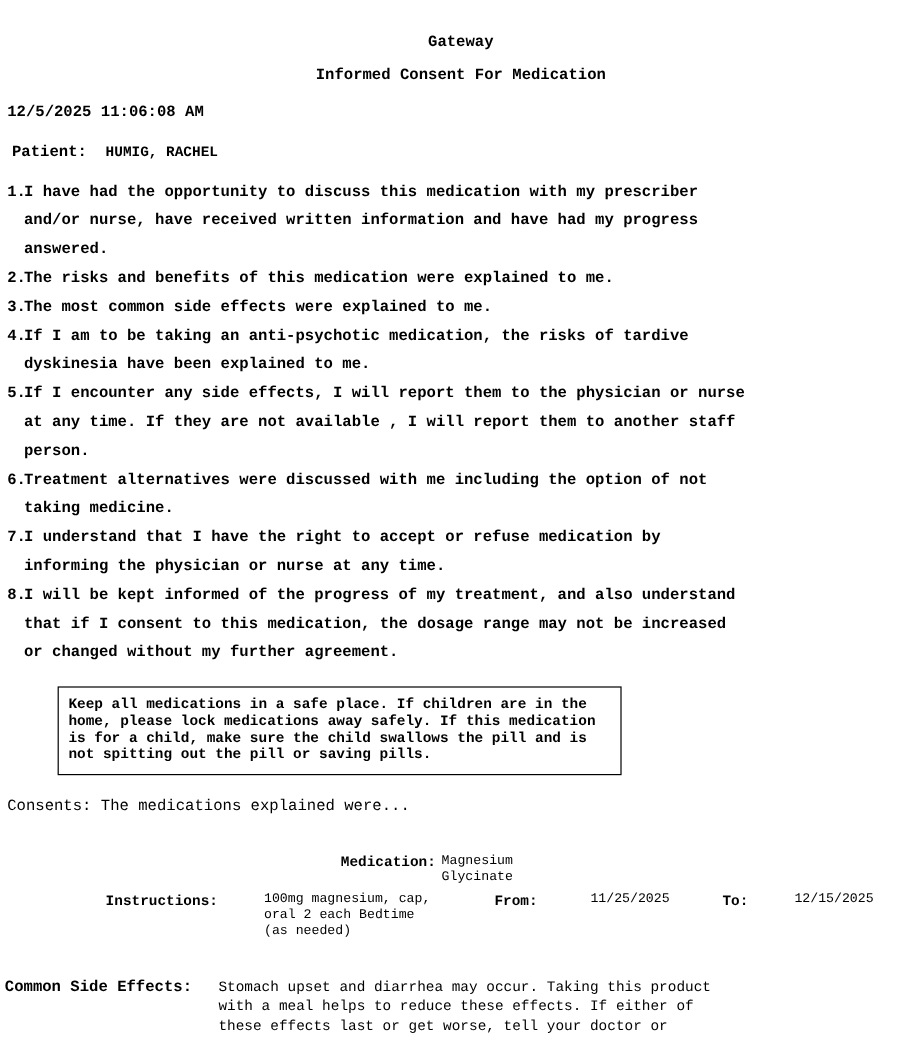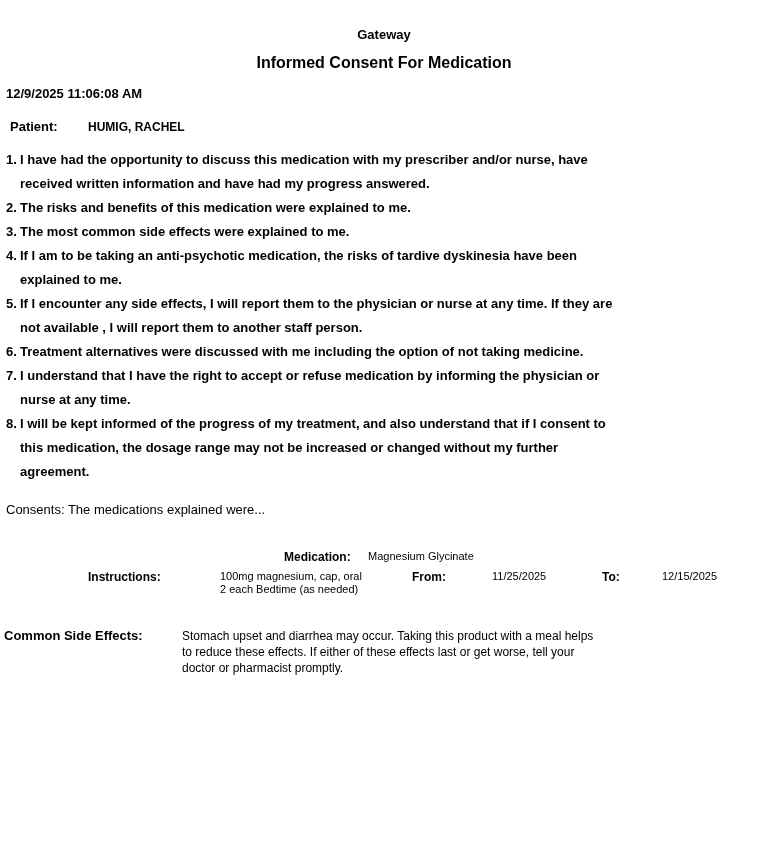--- a/index.html
+++ b/index.html
@@ -13,32 +13,33 @@
     font-family: "Liberation Sans", sans-serif;
     color: #000000;
     position: relative;
     overflow: hidden;
   }
   .page {
     position: relative;
     width: 768px;
     height: 816px;
     padding: 0;
+    font-family: Liberation Mono, monospace;
   }
   .title-block {
     text-align: center;
     padding-top: 26px;
   }
   .doc-title {
     font-size: 13px;
     font-weight: bold;
     line-height: 18px;
   }
   .doc-subtitle {
-    font-size: 16px;
+    font-size: 13px;
     font-weight: bold;
     line-height: 18px;
     margin-top: 10px;
   }
   .timestamp {
     font-size: 13px;
     font-weight: bold;
     margin-left: 6px;
     margin-top: 14px;
   }
@@ -172,21 +173,21 @@
 </head>
 <body>
 
 <div class="page">
 
   <div class="title-block">
     <div class="doc-title">Gateway</div>
     <div class="doc-subtitle">Informed Consent For Medication</div>
   </div>
 
-  <div class="timestamp">12/9/2025 11:06:08 AM</div>
+  <div class="timestamp">12/5/2025 11:06:08 AM</div>
 
   <div class="patient-row">
     <div class="patient-label">Patient:</div>
     <div class="patient-name">HUMIG, RACHEL</div>
   </div>
 
   <div class="clauses">
     <div class="clause">
       <span class="num">1.</span><span>I have had the opportunity to discuss this medication with my prescriber and/or nurse, have received written information and have had my progress answered.</span>
     </div>
@@ -206,20 +207,23 @@
       <span class="num">6.</span><span>Treatment alternatives were discussed with me including the option of not taking medicine.</span>
     </div>
     <div class="clause">
       <span class="num">7.</span><span>I understand that I have the right to accept or refuse medication by informing the physician or nurse at any time.</span>
     </div>
     <div class="clause">
       <span class="num">8.</span><span>I will be kept informed of the progress of my treatment, and also understand that if I consent to this medication, the dosage range may not be increased or changed without my further agreement.</span>
     </div>
   </div>
 
+  <div class="notice-box">
+    <div class="notice-text">Keep all medications in a safe place. If children are in the home, please lock medications away safely. If this medication is for a child, make sure the child swallows the pill and is not spitting out the pill or saving pills.</div>
+  </div>
 
   <div class="consents">Consents: The medications explained were...</div>
 
   <div class="med-section">
     <div class="med-row">
       <div class="med-label">Medication:</div>
       <div class="med-value">Magnesium Glycinate</div>
     </div>
     <div class="instr-row">
       <div class="instr-label">Instructions:</div>

